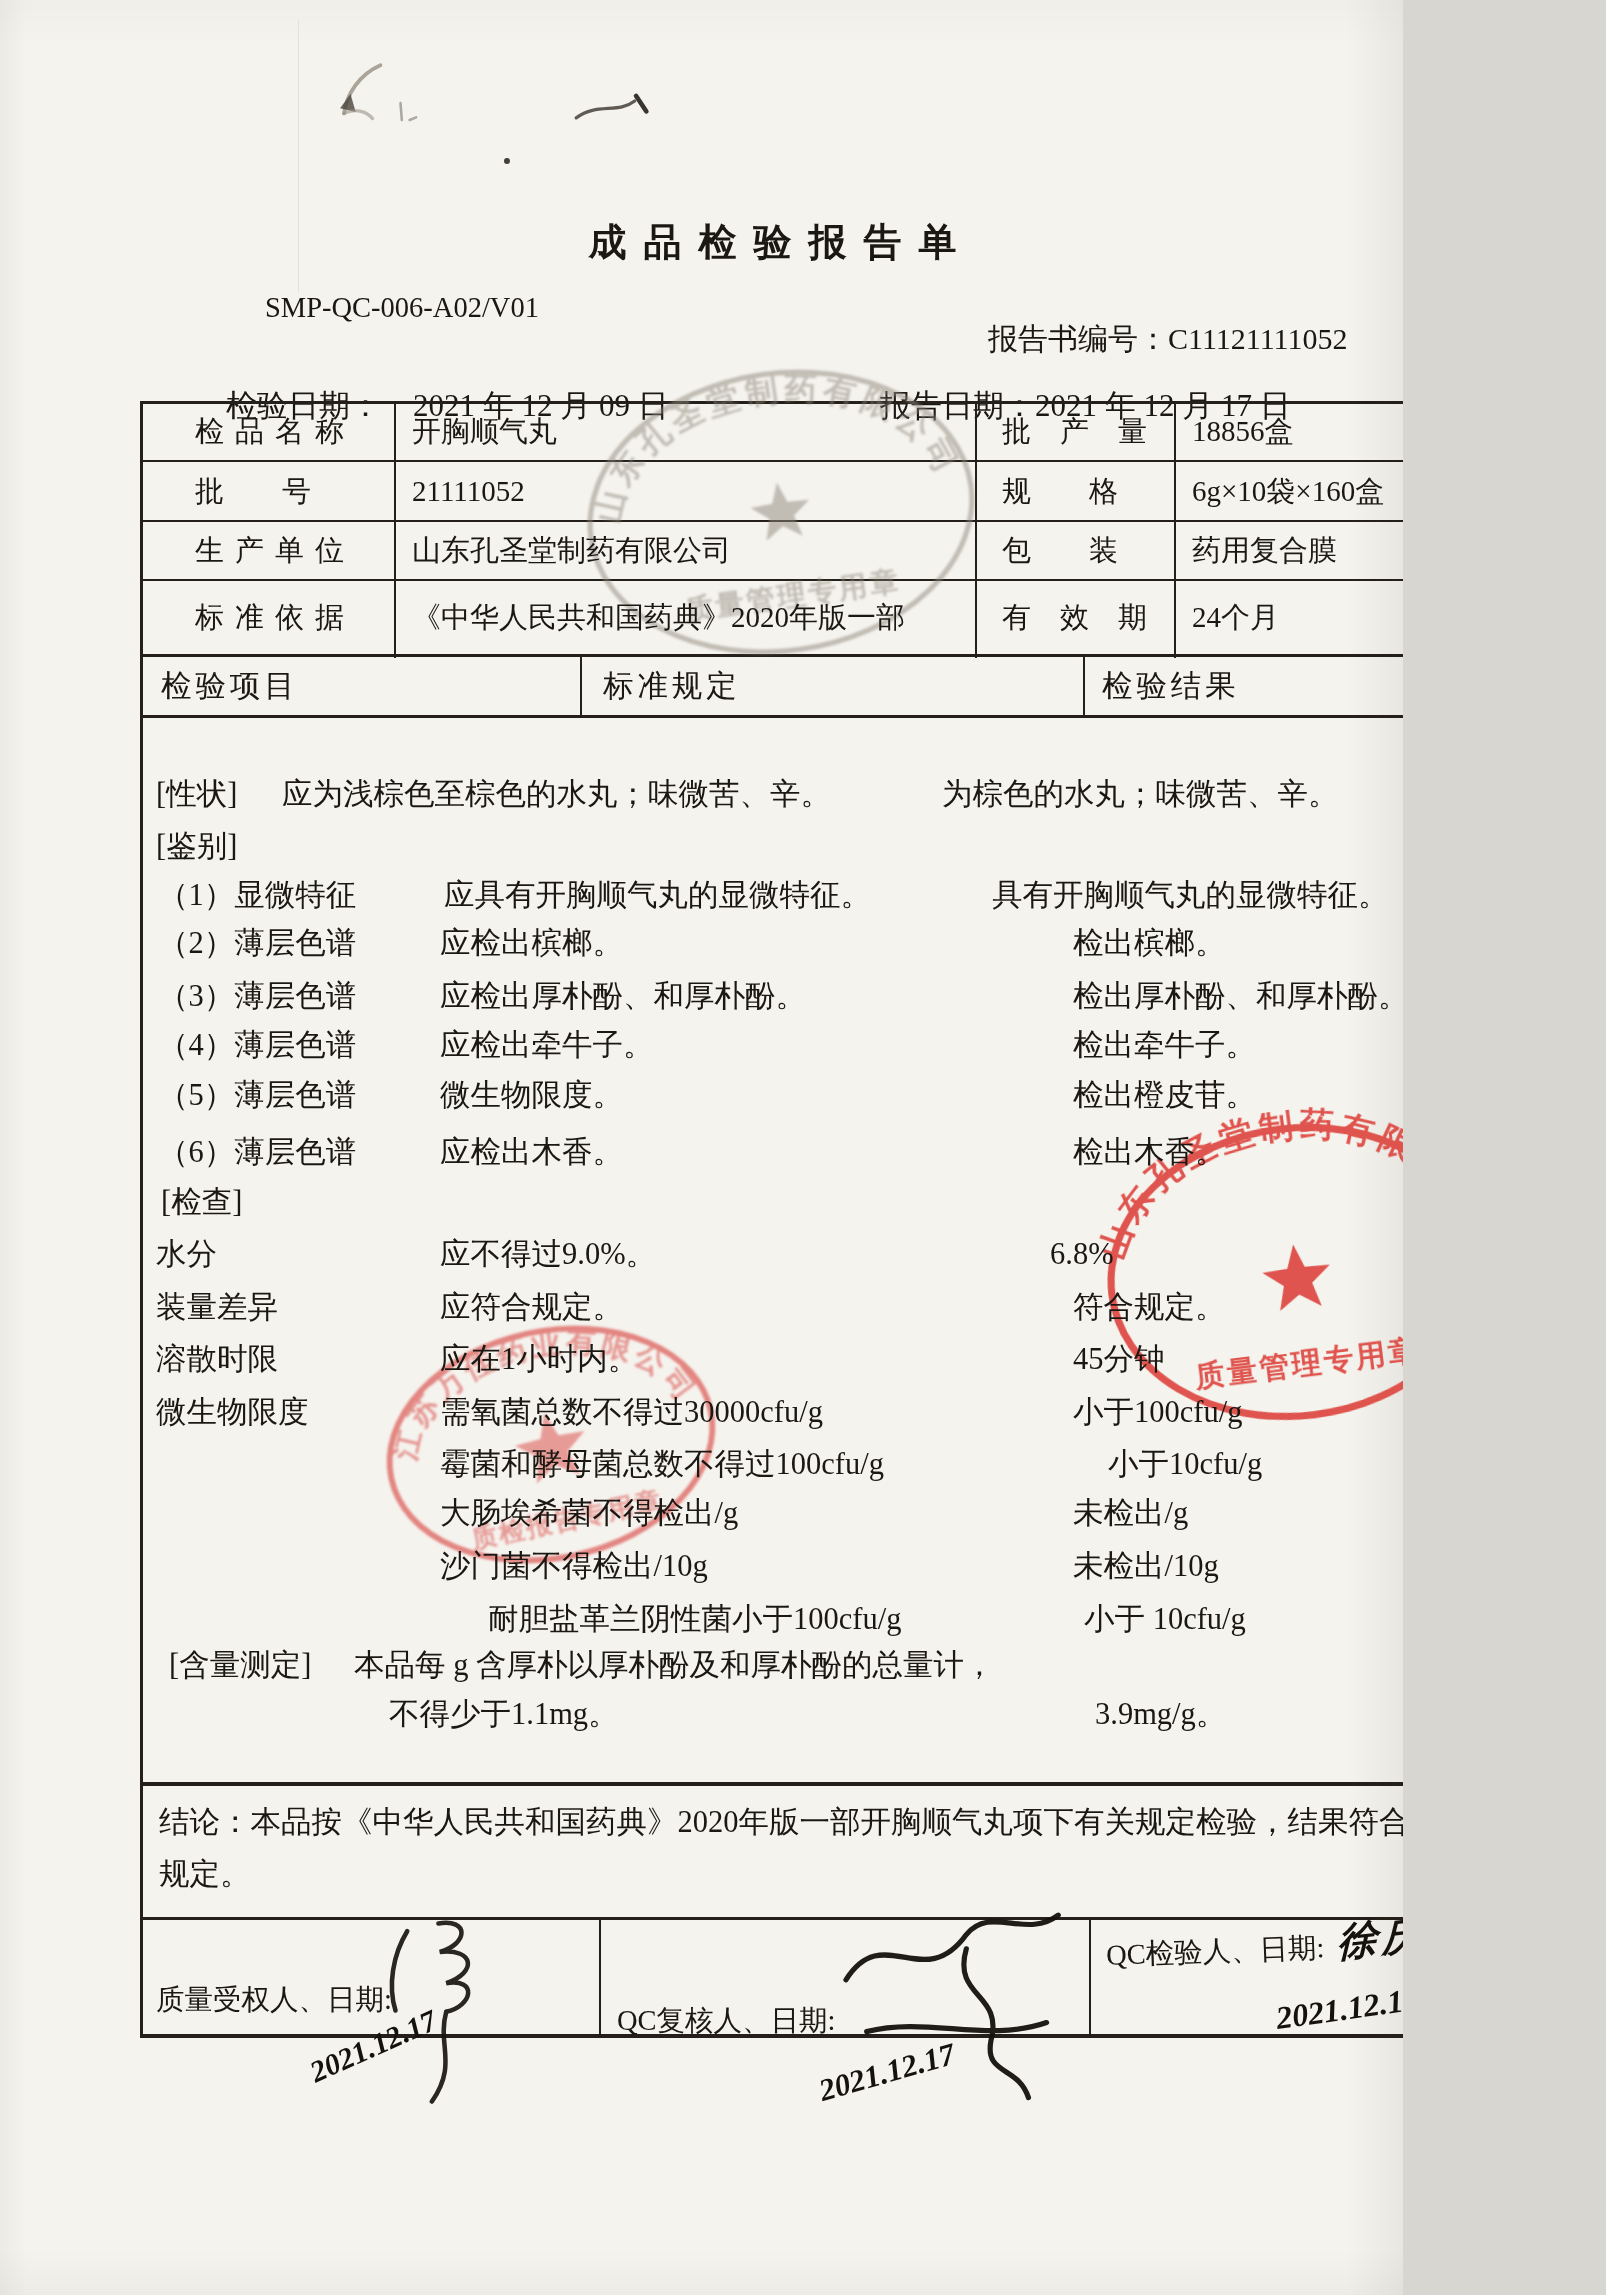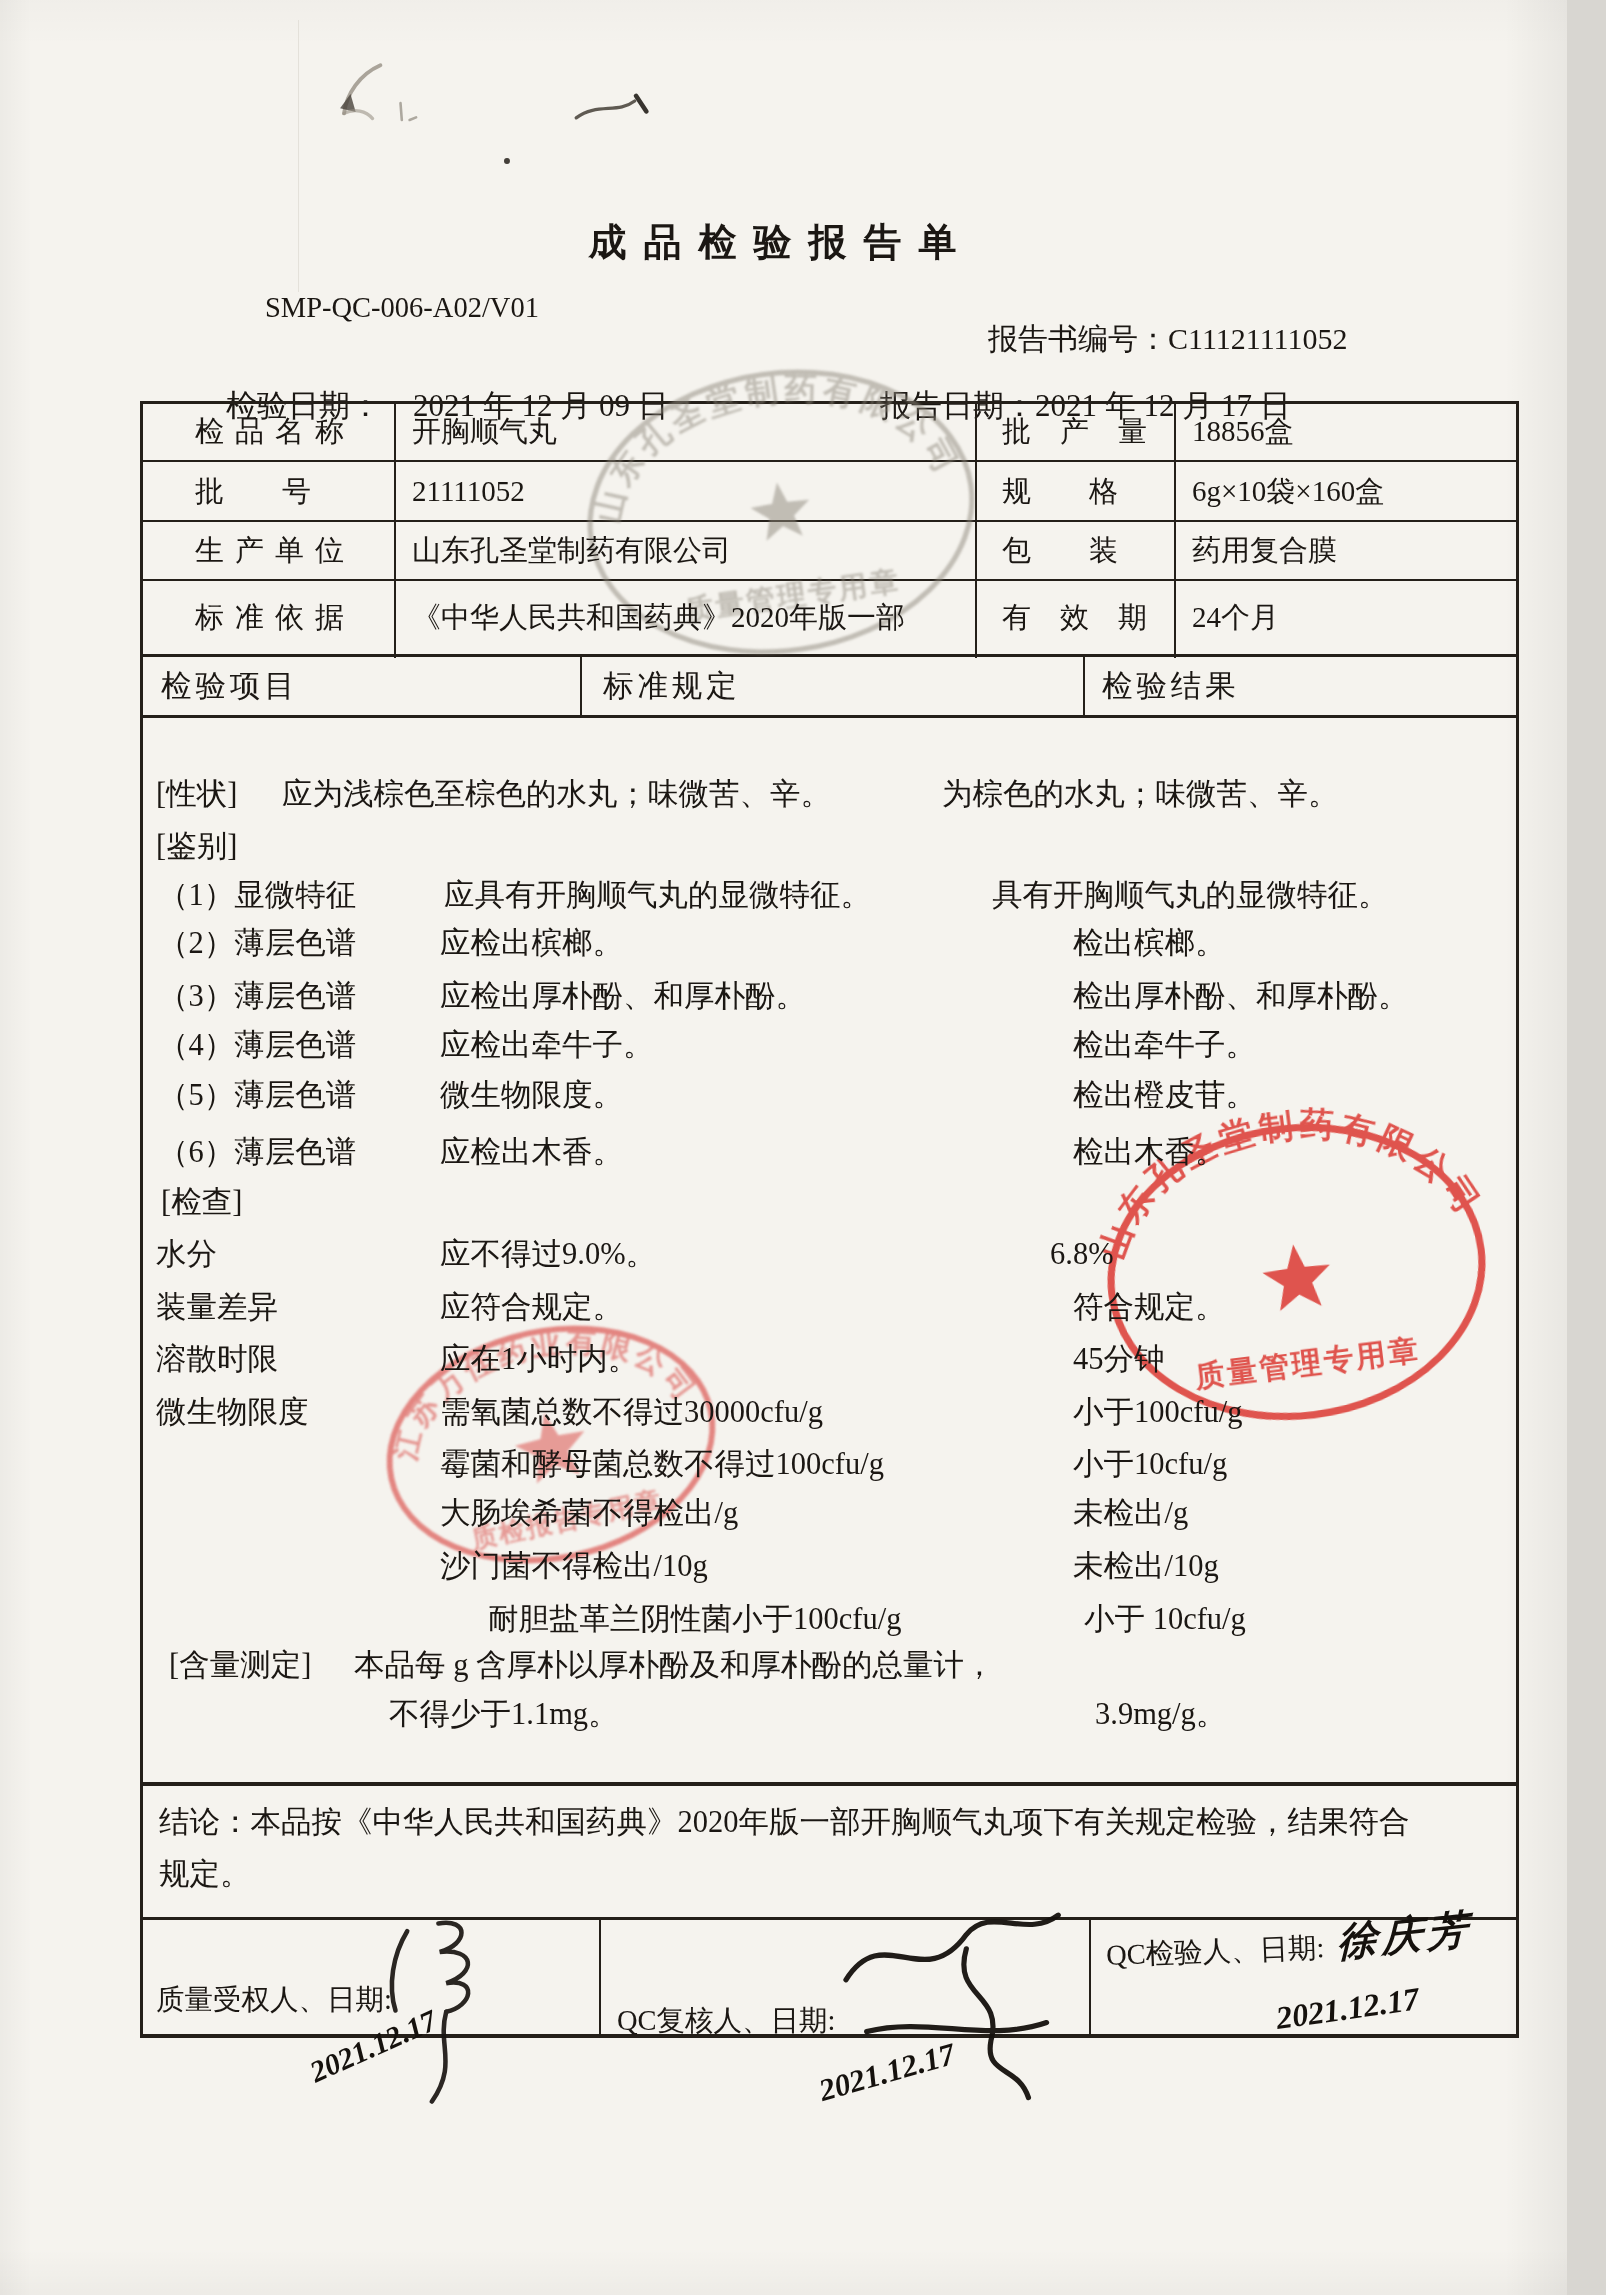--- a/index.html
+++ b/index.html
@@ -1,17 +1,17 @@
 <!DOCTYPE html>
 <html style="font-size:10.4px"><head>
 <meta charset="utf-8">
 <style>
   html,body{margin:0;padding:0;background:#d8d6d1;}
   .page{
-    position:relative; width:1567px; height:2295px; overflow:hidden;
+    position:relative; width:1403px; height:2295px; overflow:hidden;
     background:#f5f3ee;
     background-image:linear-gradient(to right, rgba(0,0,0,0.035) 0, rgba(0,0,0,0) 2%, rgba(0,0,0,0) 96%, rgba(0,0,0,0.05) 100%),
                      linear-gradient(to bottom, rgba(0,0,0,0.02) 0, rgba(0,0,0,0) 2%, rgba(0,0,0,0) 98%, rgba(0,0,0,0.03) 100%);
     font-family:"Liberation Serif","DejaVu Serif",serif; color:#1b1713;
   }
   .t{position:absolute; white-space:pre; color:#1b1713; font-family:"Liberation Serif","DejaVu Serif",serif; line-height:1.2;}
   .vc{transform:translateY(-50%);}
   .cn{font-size:30.5px;}
   .hl,.vl{position:absolute; background:#241f19;}
   .stamp{position:absolute; pointer-events:none;}
@@ -194,21 +194,21 @@
       <div class="t cn vc" style="left: 156px; top: 1307px;">装量差异</div>
       <div class="t cn vc" style="left: 440px; top: 1307px;">应符合规定。</div>
       <div class="t cn vc" style="left: 1073px; top: 1307px;">符合规定。</div>
       <div class="t cn vc" style="left: 156px; top: 1359px;">溶散时限</div>
       <div class="t cn vc" style="left: 440px; top: 1359px;">应在1小时内。</div>
       <div class="t cn vc" style="left: 1073px; top: 1359px;">45分钟</div>
       <div class="t cn vc" style="left: 156px; top: 1412px;">微生物限度</div>
       <div class="t cn vc" style="left: 440px; top: 1412px;">需氧菌总数不得过30000cfu/g</div>
       <div class="t cn vc" style="left: 1073px; top: 1412px;">小于100cfu/g</div>
       <div class="t cn vc" style="left: 440px; top: 1464px;">霉菌和酵母菌总数不得过100cfu/g</div>
-      <div class="t cn vc" style="left: 1073px; top: 1464px;">小于10cfu/g</div>
+      <div class="t cn vc" style="left: 1108px; top: 1464px;">小于10cfu/g</div>
       <div class="t cn vc" style="left: 440px; top: 1513px;">大肠埃希菌不得检出/g</div>
       <div class="t cn vc" style="left: 1073px; top: 1513px;">未检出/g</div>
       <div class="t cn vc" style="left: 440px; top: 1566px;">沙门菌不得检出/10g</div>
       <div class="t cn vc" style="left: 1073px; top: 1566px;">未检出/10g</div>
       <div class="t cn vc" style="left: 440px; top: 1619px; margin-left: 48px;">耐胆盐革兰阴性菌小于100cfu/g</div>
       <div class="t cn vc" style="left: 1084px; top: 1619px;">小于 10cfu/g</div>
       <div class="t cn vc" style="left: 169px; top: 1665px;">[含量测定]</div>
       <div class="t cn vc" style="left: 354px; top: 1665px;">本品每 g 含厚朴以厚朴酚及和厚朴酚的总量计，</div>
       <div class="t cn vc" style="left: 389px; top: 1714px;">不得少于1.1mg。</div>
       <div class="t cn vc" style="left: 1095px; top: 1714px;">3.9mg/g。</div>

